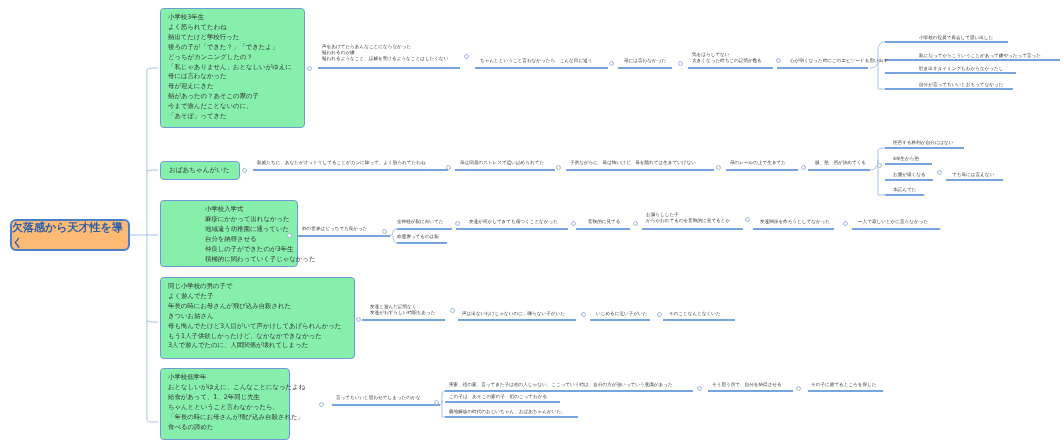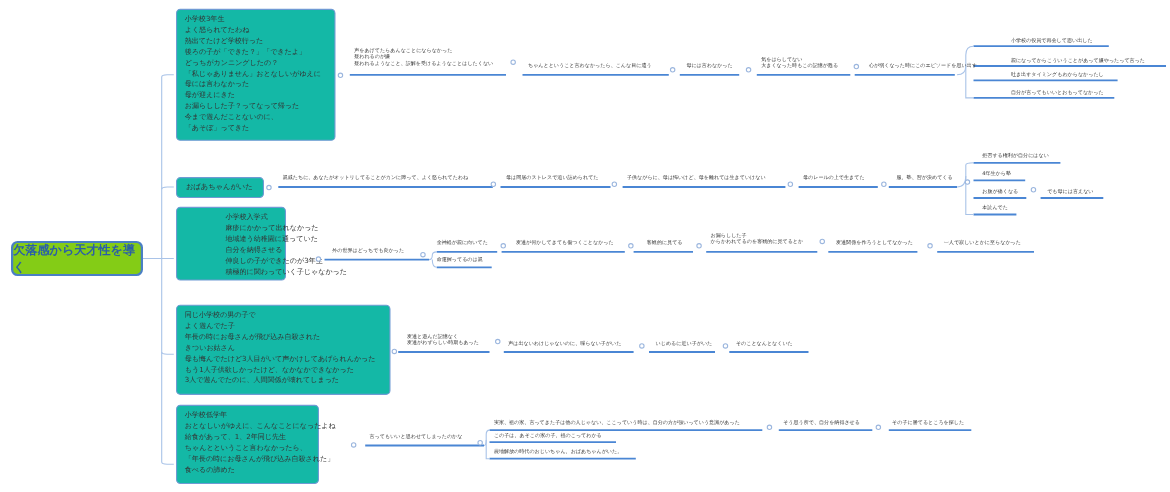--- a/index.html
+++ b/index.html
@@ -1,20 +1,20 @@
 <!DOCTYPE html>
 <html><head>
 <meta charset="utf-8">
 <style>
   html,body{margin:0;padding:0;background:#fff;}
   body{width:1064px;height:447px;position:relative;overflow:hidden;font-family:"DejaVu Sans",sans-serif;color:#333;}
   svg.lines{position:absolute;left:0;top:0;width:1064px;height:447px;}
-  .root{position:absolute;left:10px;top:219px;width:120px;height:32px;border:2px solid #4a7fc4;border-radius:6px;background:#84cc16;
+  .root{position:absolute;left:10px;top:219px;width:120px;height:32px;border:2px solid #4a7fc4;border-radius:6px;background:#fdba74;
         display:flex;align-items:center;justify-content:center;font-size:11px;font-weight:bold;color:#2a5ea8;box-sizing:border-box;}
-  .box{position:absolute;border:1px solid #6f9ad4;border-radius:4px;background:#14b8a6;font-size:6.4px;line-height:9.9px;padding:4px 7px;box-sizing:border-box;color:#333;}
+  .box{position:absolute;border:1px solid #6f9ad4;border-radius:4px;background:#86efac;font-size:6.4px;line-height:9.9px;padding:4px 7px;box-sizing:border-box;color:#333;}
   .box div{white-space:nowrap;}
   .lbl{position:absolute;font-size:4.6px;line-height:6.2px;white-space:nowrap;color:#333;}
   .collapse{position:absolute;width:5px;height:5px;border:1px solid #9bb6de;border-radius:50%;box-sizing:border-box;background:#fff;}
 </style>
 </head>
 <body>
 
 <svg class="lines" viewBox="0 0 1064 447">
   <g fill="none" stroke="#a9c3e8" stroke-width="1">
 
@@ -88,21 +88,21 @@
 
 <div class="box" style="left:160px;top:8px;width:145px;height:120px;">
   <div>小学校3年生</div>
   <div>よく怒られてたわね</div>
   <div>熱出てたけど学校行った</div>
   <div>後ろの子が「できた？」「できたよ」</div>
   <div>どっちがカンニングしたの？</div>
   <div>「私じゃありません」おとなしいがゆえに</div>
   <div>母には言わなかった</div>
   <div>母が迎えにきた</div>
-  <div>お漏らしした子？ってなって帰った</div>
+  <div>熱があったの？あそこの家の子</div>
   <div>今まで遊んだことないのに、</div>
   <div>「あそぼ」ってきた</div>
 </div>
 <div class="collapse" style="left:307px;top:66px"></div>
 
 <div class="lbl" style="left:322px;top:44px">
   <div>声をあげてたらあんなことにならなかった</div>
     <div>疑われるのが嫌</div>
     <div>疑われるようなこと、誤解を受けるようなことはしたくない</div>
 </div>
@@ -137,21 +137,21 @@
 <div class="collapse" style="left:801px;top:165px"></div>
 <div class="lbl" style="left:815px;top:160px">服、塾、習が決めてくる</div>
 <div class="collapse" style="left:877px;top:163px"></div>
 <div class="lbl" style="left:893px;top:140px">拒否する権利が自分にはない</div>
 <div class="lbl" style="left:893px;top:156px">4年生から塾</div>
 <div class="lbl" style="left:893px;top:172px">お腹が痛くなる</div>
 <div class="collapse" style="left:937px;top:170px"></div>
 <div class="lbl" style="left:952px;top:172px">でも母には言えない</div>
 <div class="lbl" style="left:893px;top:187px">本読んでた</div>
 
-<div class="box" style="left:160px;top:188px;width:100px;height:67px;padding-left:44px;">
+<div class="box" style="left:160px;top:200px;width:138px;height:67px;padding-left:44px;">
   <div>小学校入学式</div>
   <div>麻疹にかかって出れなかった</div>
   <div>地域違う幼稚園に通っていた</div>
   <div>自分を納得させる</div>
   <div>仲良しの子ができたのが3年生</div>
   <div>積極的に関わっていく子じゃなかった</div>
 </div>
 <div class="collapse" style="left:287px;top:233px"></div>
 <div class="lbl" style="left:302px;top:226px">外の世界はどっちでも良かった</div>
 <div class="collapse" style="left:382px;top:229px"></div>

